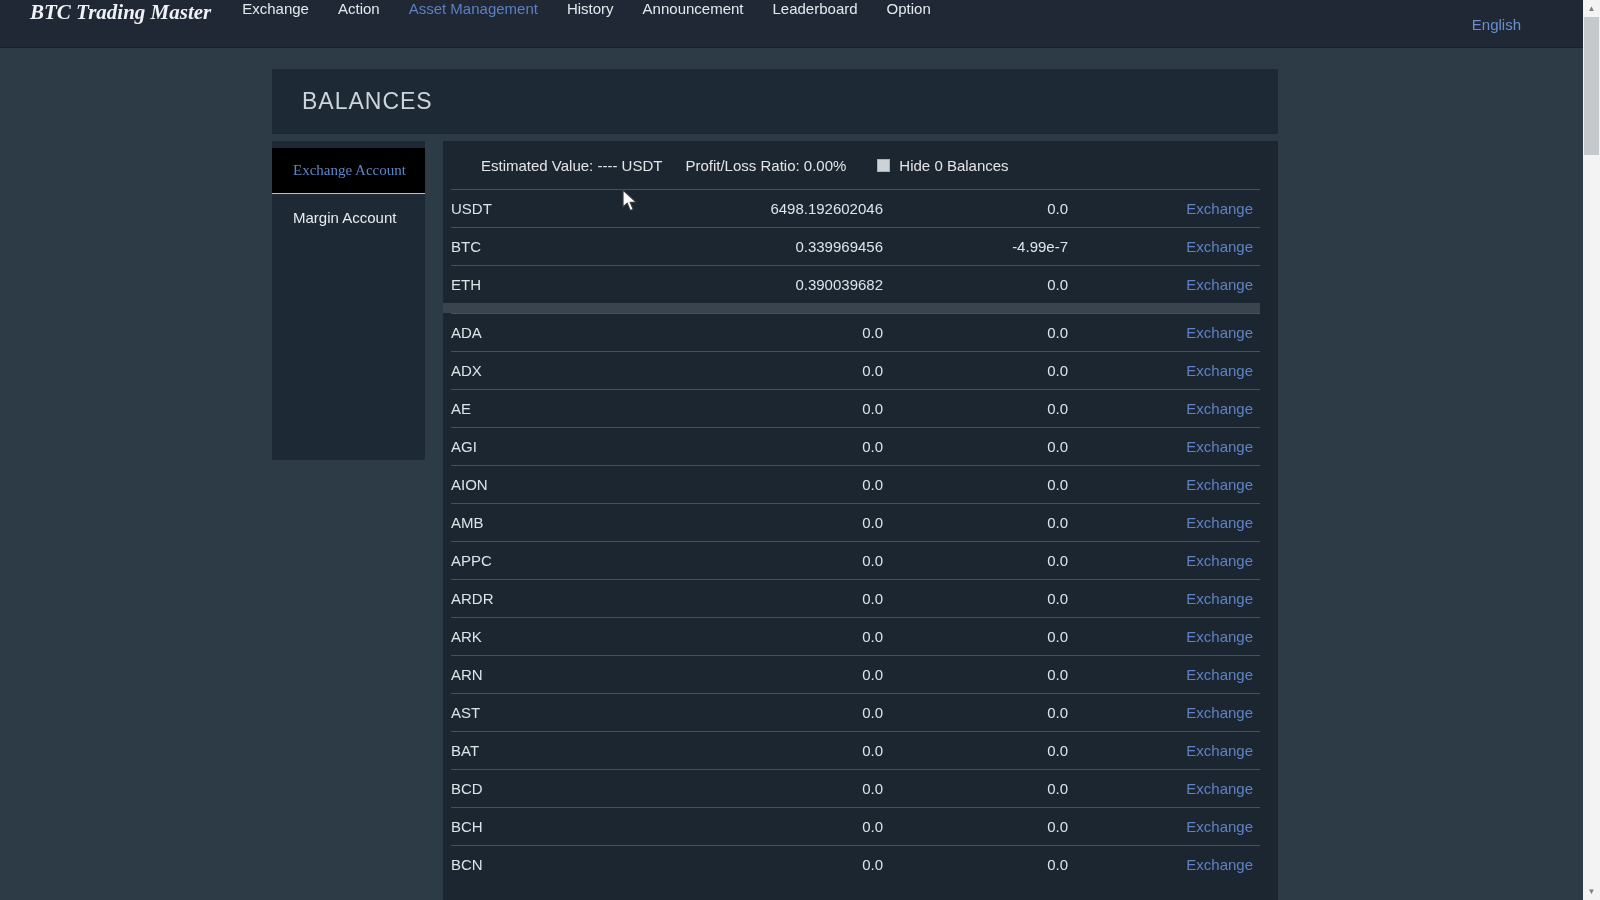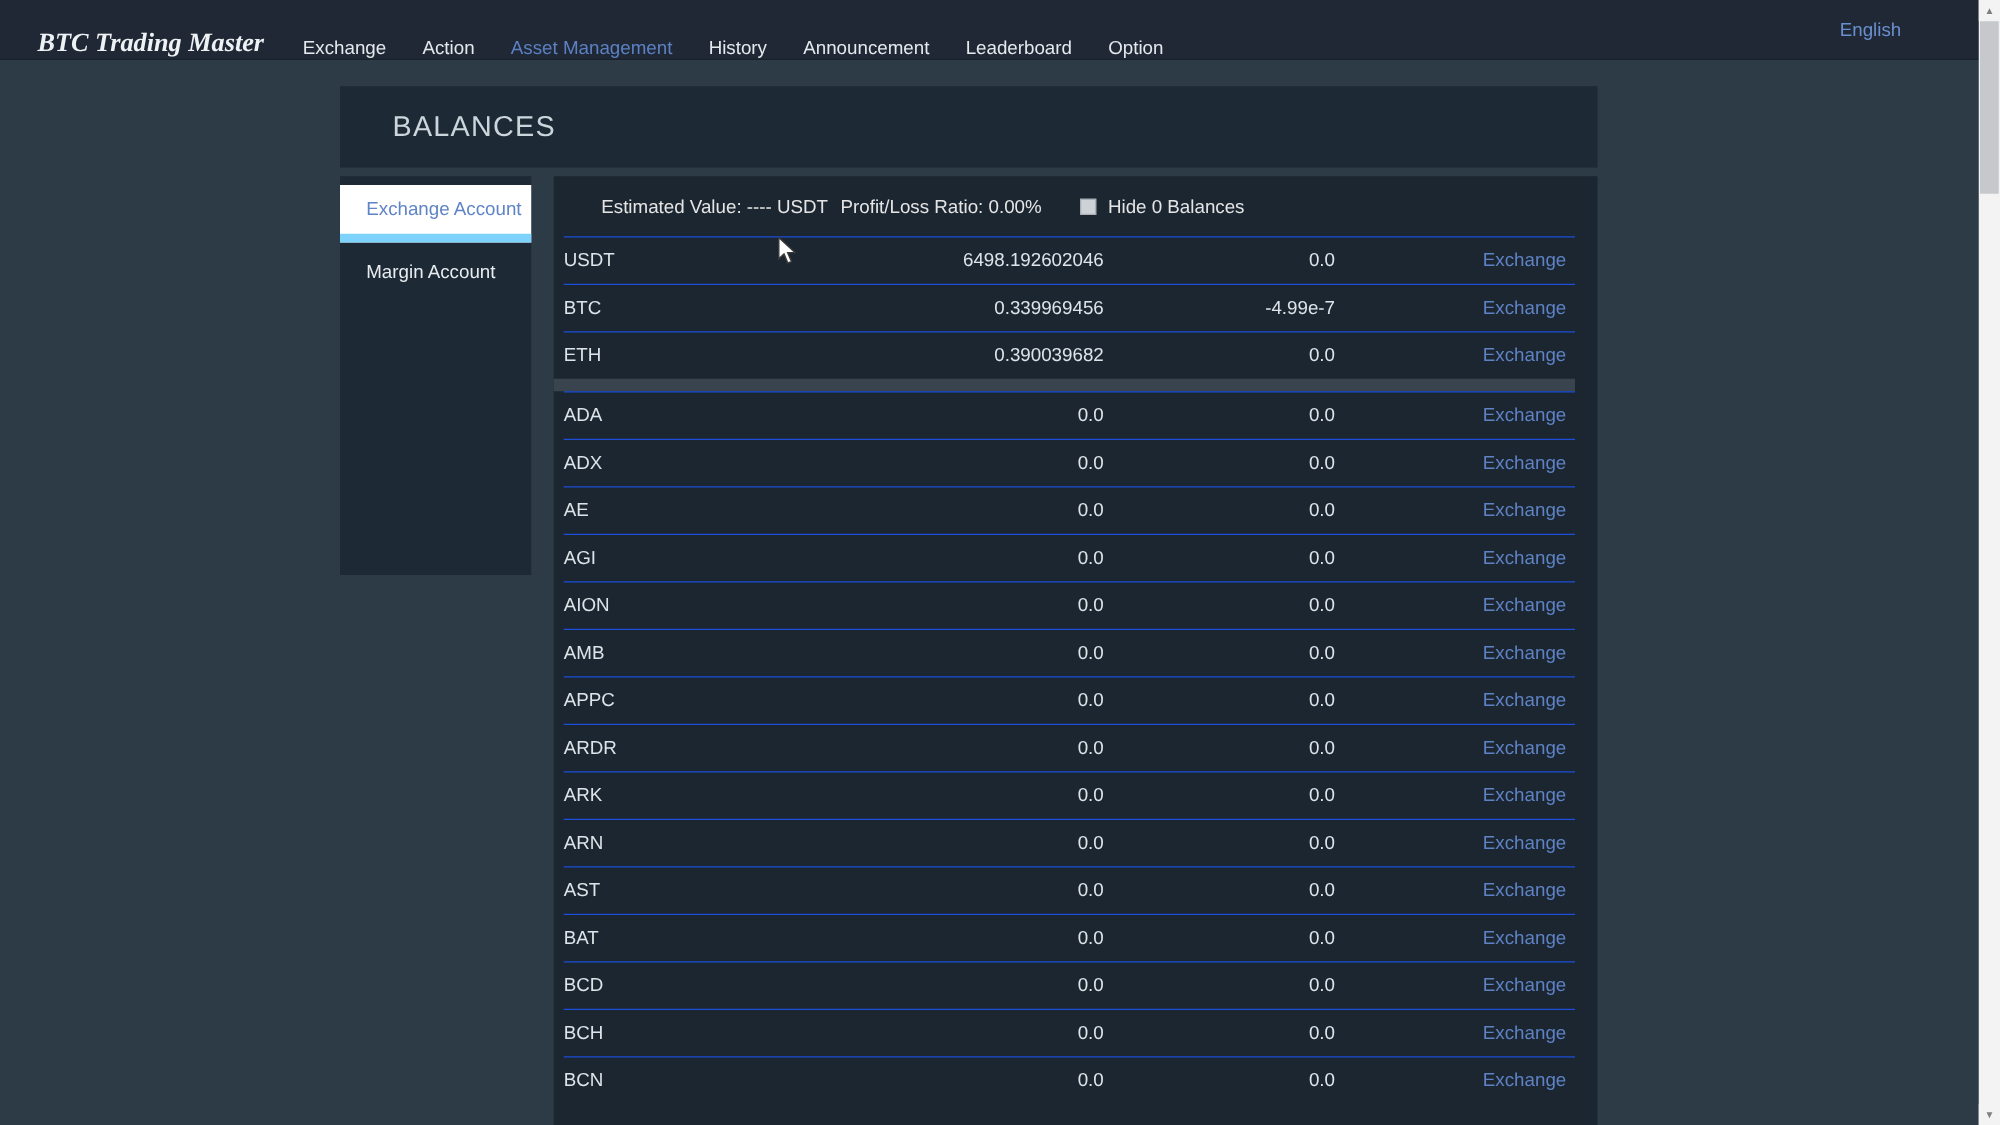--- a/index.html
+++ b/index.html
@@ -7,62 +7,62 @@
   body {
     width:1600px; height:900px; overflow:hidden; position:relative;
     background:#2d3b47;
     font-family:"Liberation Sans", sans-serif;
     -webkit-font-smoothing:antialiased;
   }
 
   
   .navbar {
     height:48px; background:#1f2834; border-bottom:1px solid #18212b;
-    display:flex; align-items:flex-end; padding-left:30px; position:relative;
+    display:flex; align-items:flex-start; padding-left:30px; position:relative;
   }
   .brand {
     font-family:"Liberation Serif", serif; font-style:italic; font-weight:bold;
     font-size:21px; color:#eef2f5; margin-right:31px; white-space:nowrap; cursor:pointer;
   }
   .nav-list { display:flex; list-style:none; margin:0; padding:0; gap:29px; }
   .nav-list li { font-size:15px; color:#e4e9ed; cursor:pointer; white-space:nowrap; }
   .nav-list li.active { color:#5c80c2; }
   .lang-link {
     position:absolute; right:79px; top:0; height:48px; display:flex; align-items:center;
     color:#6a8fd0; font-size:15px; cursor:pointer;margin-left:48px;
   }
 
   
   .page-wrap { margin-left:272px; width:1006px; }
   .title-panel {
     margin-top:21px; height:65px; background:#1d2935;
     display:flex; align-items:center; padding-left:30px;
   }
   .title-panel h1 {
-    margin:12px; font-size:23px; font-weight:normal; letter-spacing:1px; color:#ccd5dc;
+    margin:0; font-size:23px; font-weight:normal; letter-spacing:1px; color:#ccd5dc;
   }
   .content-row { display:flex; gap:18px; margin-top:7px; align-items:flex-start; }
 
   
   .sidebar { width:153px; background:#1d2935; height:319px; padding-top:7px; }
   .side-item {
     height:46px; display:flex; align-items:center; padding-left:21px;
     font-size:15px; color:#e7ecf0; cursor:pointer;
   }
   .side-item.active {
-    background:#ffffff; color:#5f84c6; border-bottom:7px solid #7dd3fc;
+    background:#000000; color:#5f84c6; border-bottom:1px solid #7dd3fc;font-family:Liberation Serif, serif;
   }
 
   
   .main-panel { flex:1; background:#1b2631; min-height:880px; }
   .summary {
     height:48px; display:flex; align-items:center; padding-left:38px;
     font-size:15px; color:#e5e5e5;
   }
-  .summary .profit { margin-left:10px; }
+  .summary .profit { margin-left:23px; }
   .checkbox {
     width:13px; height:13px; background:#cdd2d7; border:1px solid #a9afb5;
     display:inline-block; margin-left:31px; margin-right:9px; cursor:pointer;
   }
 
   
   .table { margin:0 18px 0 8px; font-size:15px; }
   .trow {
     display:flex; align-items:center; height:38px;
     border-top:1px solid #1d4ed8; padding-right:7px; color:#dde4e9;

